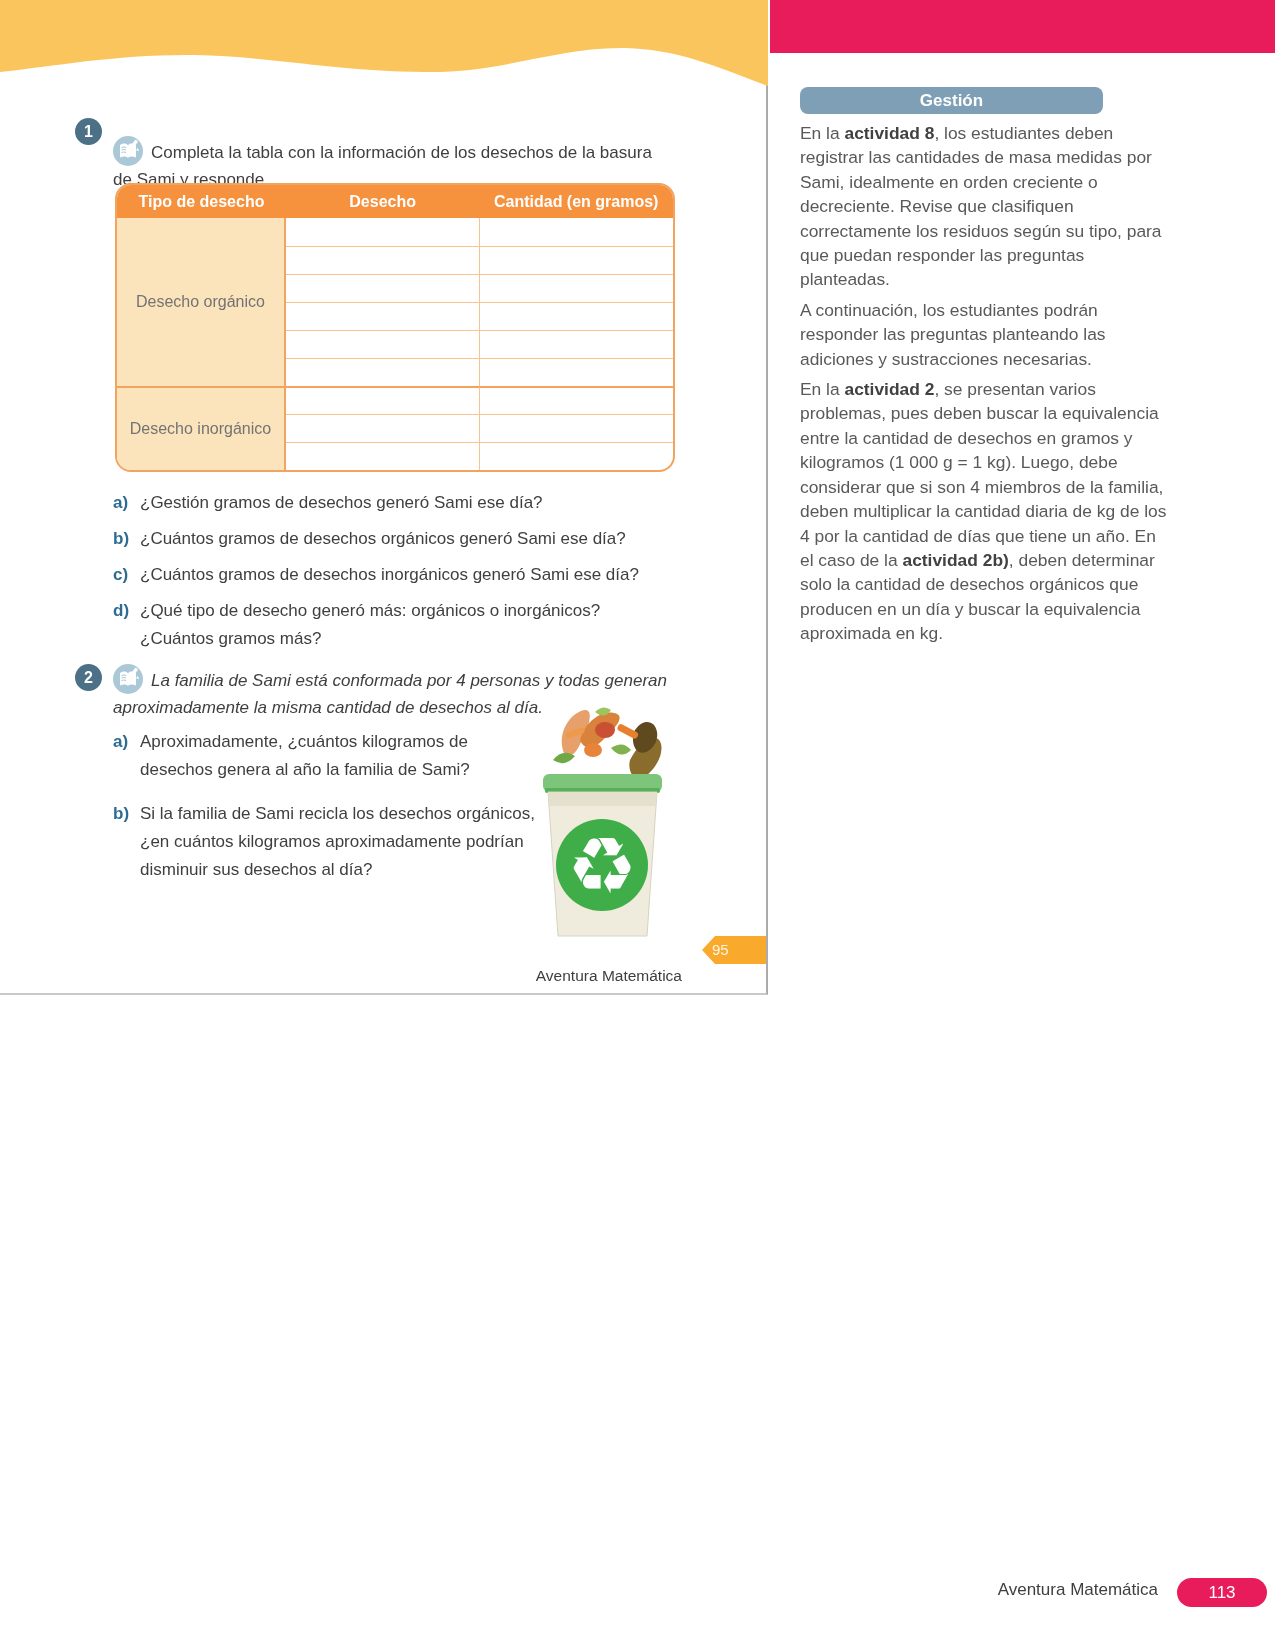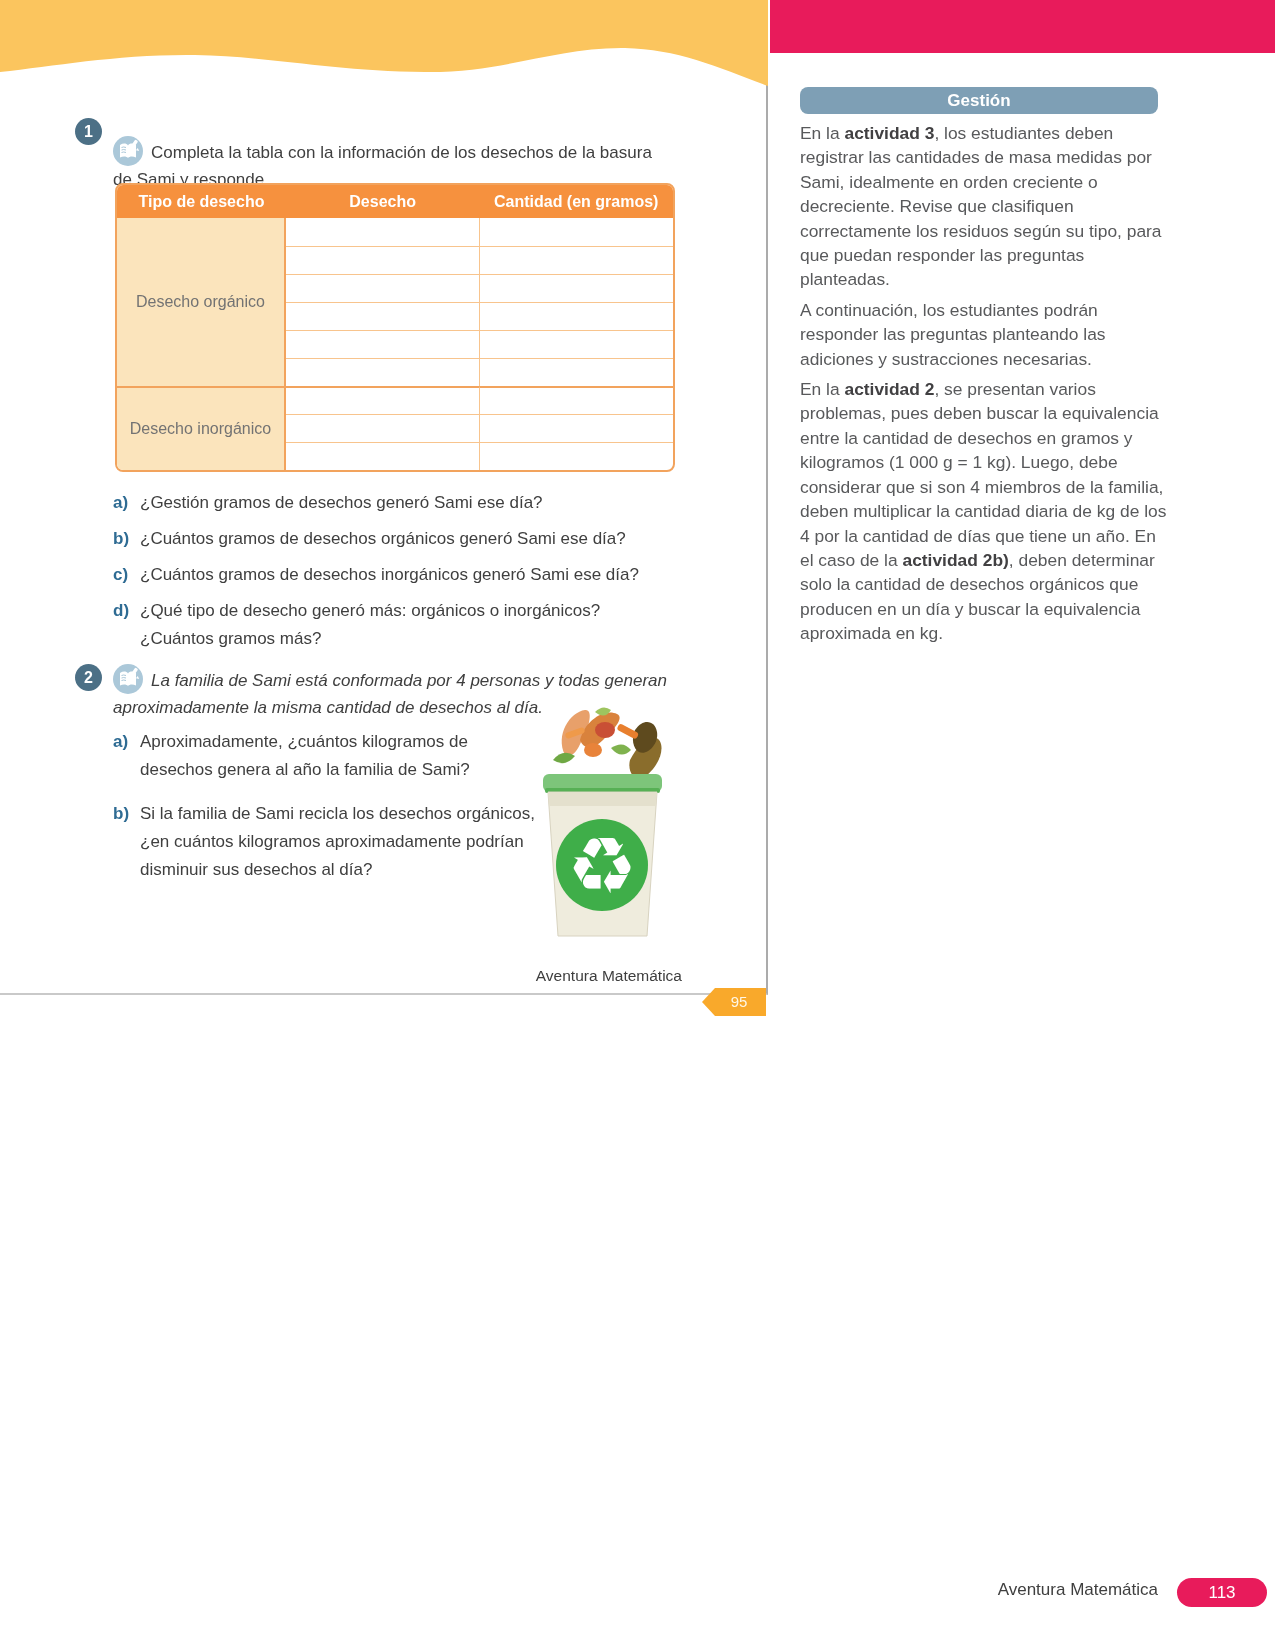--- a/index.html
+++ b/index.html
@@ -13,51 +13,51 @@
 
   .act-row { position: absolute; left: 113px; color: #3f3f3f; font-size: 17px; line-height: 27px; }
   .num-circle { position: absolute; width: 27px; height: 27px; border-radius: 50%;
     background: #4c7086; color: #ffffff; font-weight: bold; font-size: 16px;
     display: flex; align-items: center; justify-content: center; }
   .act-icon { display: inline-block; vertical-align: -8px; margin-right: 8px; }
 
   
   .waste-table { position: absolute; left: 115px; top: 183px; width: 560px;
     border-collapse: separate; border-spacing: 0; border: 2.5px solid #f2a35d;
-    border-radius: 8px; overflow: hidden; background: #ffffff; }
+    border-radius: 16px; overflow: hidden; background: #ffffff; }
   .waste-table th { background: #f6913e; color: #ffffff; font-weight: bold;
     font-size: 16px; height: 33px; text-align: center; }
   .waste-table td { height: 28px; }
   .waste-table td.cat { background: #fbe4bc; color: #737373; font-size: 16px;
     text-align: center; width: 170px; border-right: 2px solid #f2a35d; }
   .waste-table td.in { width: 195px; }
   .waste-table tr.mid td { border-top: 1.8px solid #f8c48d; }
   .waste-table tr.grp td { border-top: 2.5px solid #f2a35d; }
   .waste-table td.c3 { border-left: 1.8px solid #f8c48d; }
 
   
   .q { position: absolute; left: 113px; font-size: 17px; color: #3f3f3f; line-height: 28px; }
   .q .lbl { color: #2e6b93; font-weight: bold; display: inline-block; width: 27px; }
   .q .txt { display: inline; }
   .q .line2 { margin-left: 27px; }
 
   
   .footer-left { position: absolute; right: 84px; top: 962px; font-size: 15.5px;
     color: #3e3e3e; line-height: 28px; }
-  .badge-95 { position: absolute; right: 0; top: 988px; width: 64px; height: 28px;
+  .badge-95 { position: absolute; right: 0; top: 936px; width: 64px; height: 28px;
     background: #f9a92b; color: #fff7e6; font-size: 15px; line-height: 28px;
-    text-align: center; padding-left: 10px;
+    text-align: left; padding-left: 10px;
     clip-path: polygon(0 50%, 13px 0, 100% 0, 100% 100%, 13px 100%); }
 
   
   .pink-top { position: absolute; left: 770px; top: 0; width: 505px; height: 53px;
     background: #e81b5b; }
 
   
-  .gestion-box { position: absolute; left: 800px; top: 87px; width: 358px; height: 27px;
+  .gestion-box { position: absolute; left: 800px; top: 87px; width: 303px; height: 27px;
     background: #7e9fb5; border-radius: 8px; color: #ffffff; font-weight: bold;
     font-size: 17px; display: flex; align-items: center; justify-content: center; }
   .sidebar-text { position: absolute; left: 800px; top: 121px; width: 372px;
     font-size: 17.4px; line-height: 24.4px; color: #58595b; }
   .sidebar-text p { margin-bottom: 6px; }
   .sidebar-text b { color: #414042; }
 
   
   .footer-right { position: absolute; left: 0; top: 1578px; width: 1275px; height: 30px; }
   .footer-right .brand { position: absolute; right: 117px; top: 2px; font-size: 17px;
@@ -210,21 +210,21 @@
   </div>
 </div>
 
 <div class="pink-top"></div>
 
 <div class="gestion-box">
   <span>Gestión</span>
 </div>
 
 <div class="sidebar-text">
-  <p><span>En la </span><b>actividad 3</b><span>, los estudiantes deben registrar las cantidades de masa medidas por Sami, idealmente en orden creciente o decreciente. Revise que clasifiquen correctamente los residuos según su tipo, para que puedan responder las preguntas planteadas.</span></p>
+  <p><span>En la </span><b>actividad 8</b><span>, los estudiantes deben registrar las cantidades de masa medidas por Sami, idealmente en orden creciente o decreciente. Revise que clasifiquen correctamente los residuos según su tipo, para que puedan responder las preguntas planteadas.</span></p>
   <p><span>A continuación, los estudiantes podrán responder las preguntas planteando las adiciones y sustracciones necesarias.</span></p>
   <p><span>En la </span><b>actividad 2</b><span>, se presentan varios problemas, pues deben buscar la equivalencia entre la cantidad de desechos en gramos y kilogramos (1 000 g = 1 kg). Luego, debe considerar que si son 4 miembros de la familia, deben multiplicar la cantidad diaria de kg de los 4 por la cantidad de días que tiene un año. En el caso de la </span><b>actividad 2b)</b><span>, deben determinar solo la cantidad de desechos orgánicos que producen en un día y buscar la equivalencia aproximada en kg.</span></p>
 </div>
 
 <div class="footer-right">
   <span class="brand">Aventura Matemática</span>
   <div class="badge-113">
     <span>113</span>
   </div>
 </div>

